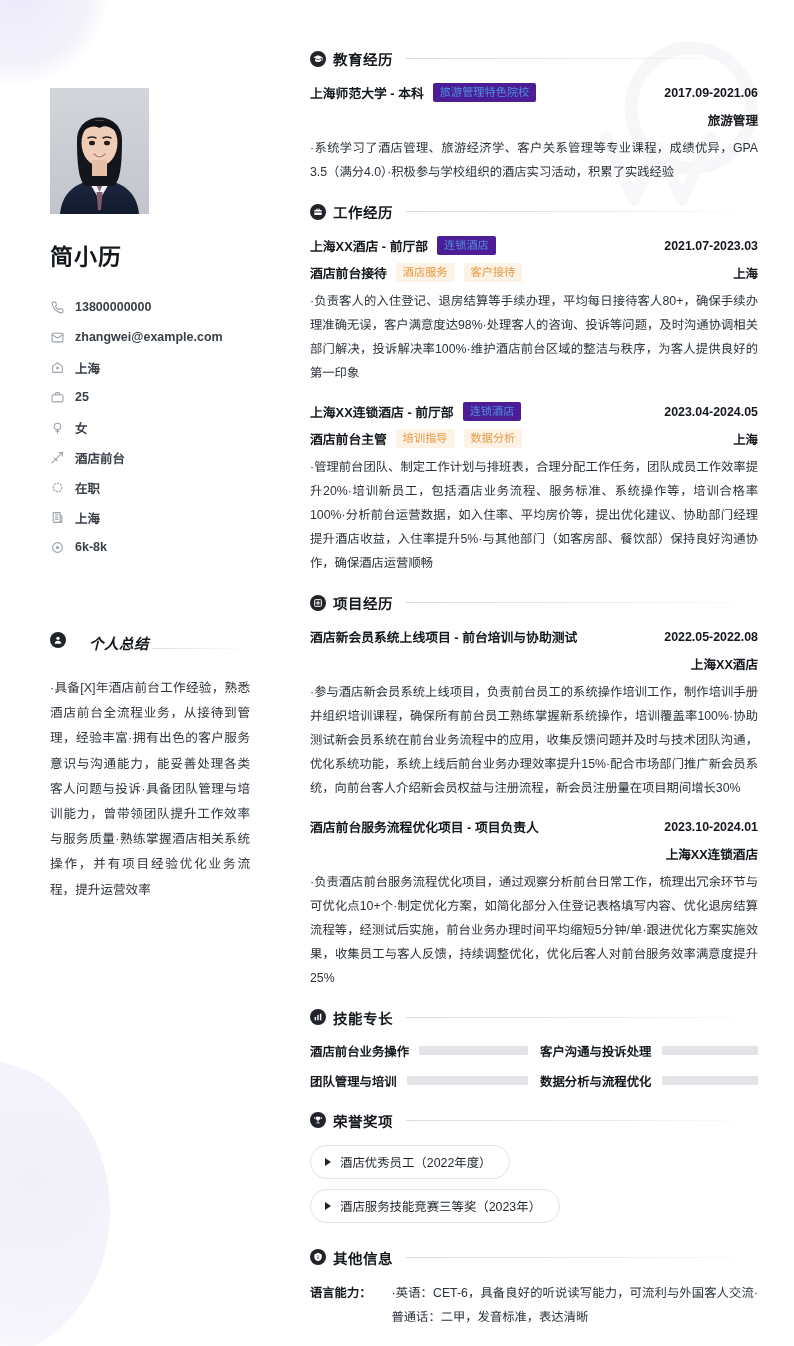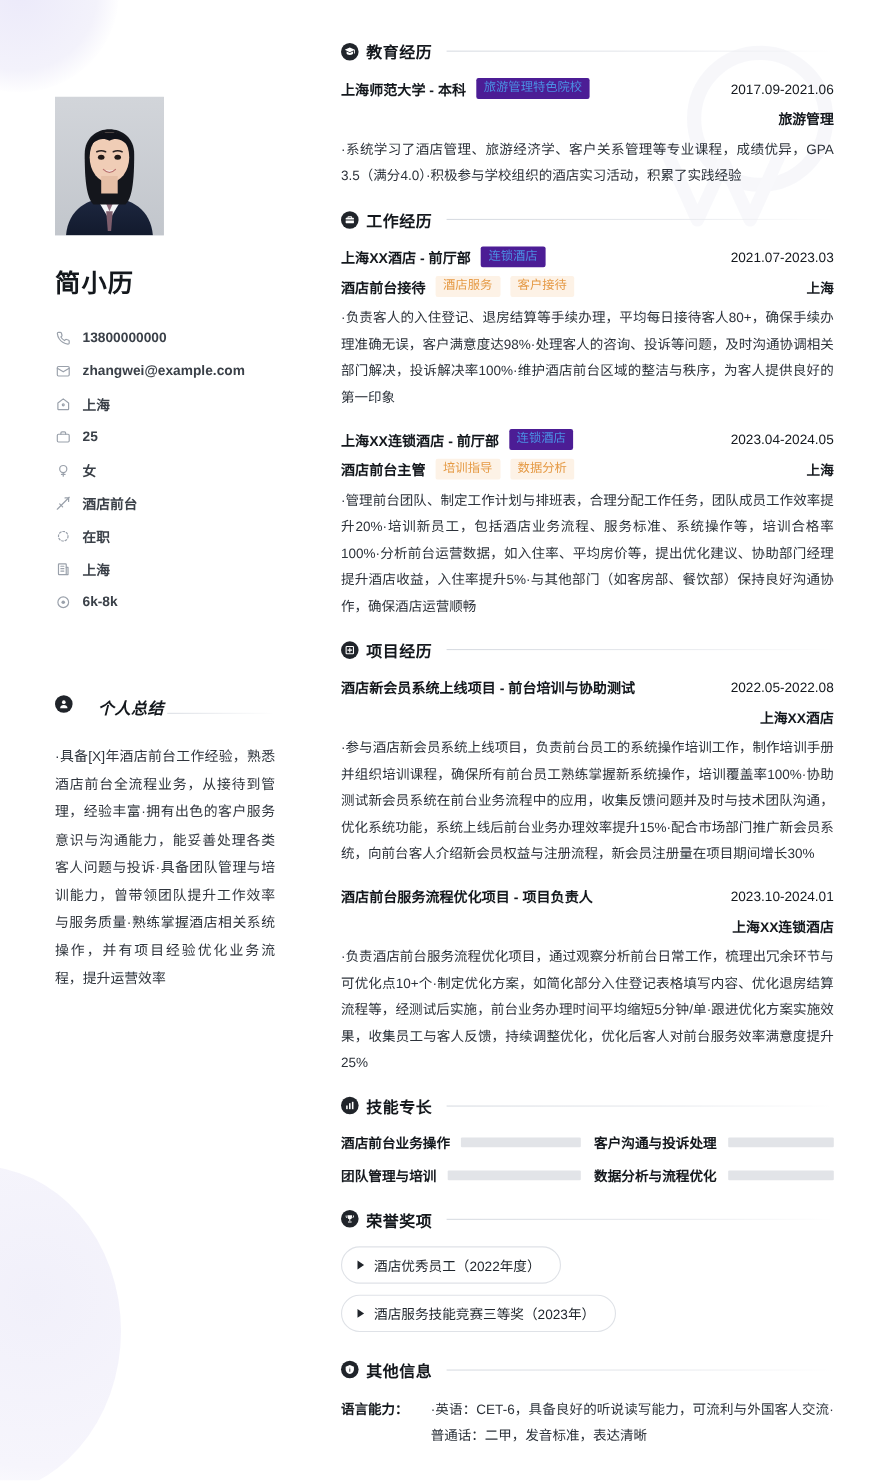--- a/index.html
+++ b/index.html
@@ -105,21 +105,21 @@
   .sec-head-sm .ttl { font-size: 14.5px; font-weight: 700; color: #14181d; letter-spacing: .5px; }
   #summary-text {
     margin-top: 16px;
     font-size: 12.6px;
     line-height: 2.0;
     color: #2f353d;
     text-align: justify;
   }
 
   
-  #main { position: absolute; left: 310px; top: 0; width: 448px; z-index: 2; padding-top: 36px; }
+  #main { position: absolute; left: 310px; top: 12px; width: 448px; z-index: 2; padding-top: 36px; }
   .section { margin-bottom: 4px; }
   .sec-head {
     display: flex; align-items: center; gap: 7px;
     position: relative;
     margin-bottom: 14px;
   }
   .sec-head .dot-ic {
     width: 16px; height: 16px;
     border-radius: 50%;
     background: #20242a;
@@ -139,21 +139,21 @@
   .entry-row {
     display: flex; align-items: center;
     gap: 9px;
     margin-bottom: 8px;
   }
   .entry-title {
     font-size: 12.8px; font-weight: 700; color: #14181d; white-space: nowrap;
   }
   .entry-date {
     margin-left: auto;
-    font-size: 12.4px; font-weight: 400; color: #14181d; white-space: nowrap;
+    font-size: 12.4px; font-weight: 700; color: #14181d; white-space: nowrap;
   }
   .entry-loc {
     margin-left: auto;
     font-size: 12.4px; font-weight: 700; color: #14181d; white-space: nowrap;
   }
   .tag {
     display: inline-block;
     font-size: 11.2px;
     padding: 2px 7px;
     border-radius: 2px;

